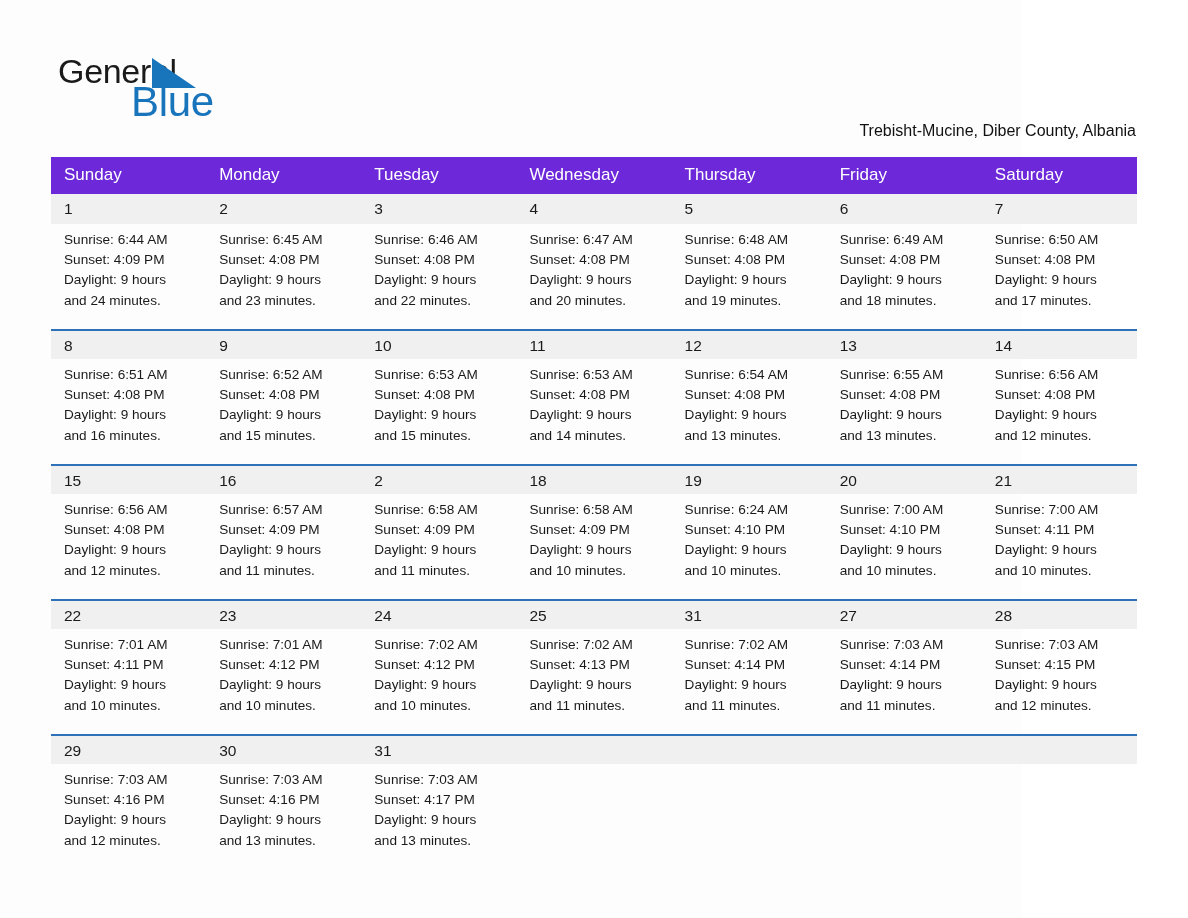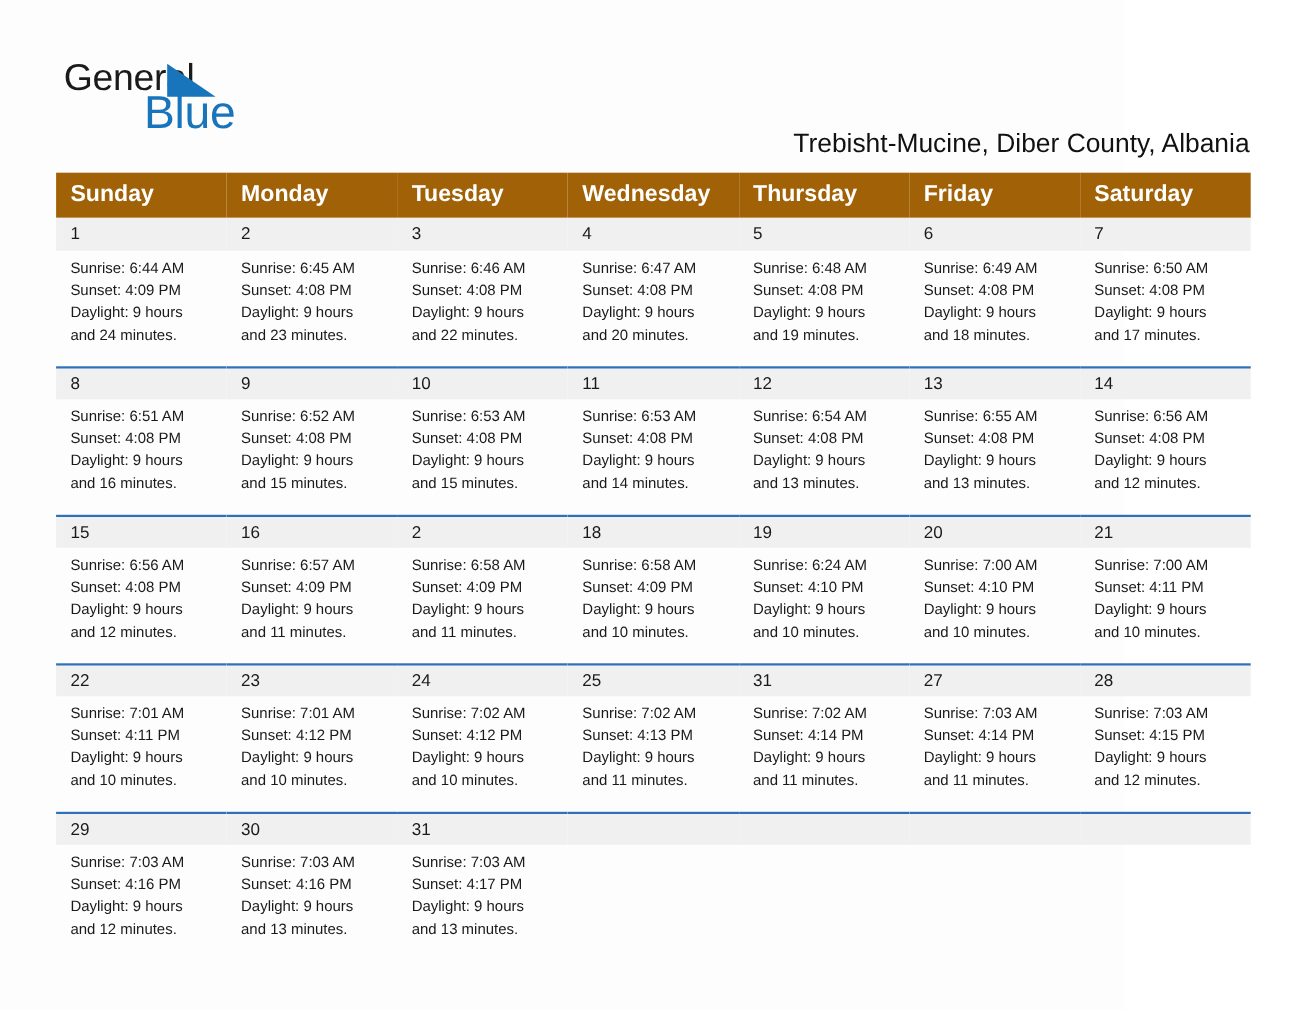--- a/index.html
+++ b/index.html
@@ -67,41 +67,41 @@
     line-height: 52px;
     font-weight: 400;
     color: #111111;
     text-align: right;
     letter-spacing: -0.2px;
   }
   .subtitle {
     position: absolute;
     right: 52px;
     top: 116px;
-    font-size: 24px;
+    font-size: 16px;
     line-height: 30px;
     font-weight: 400;
     color: #111111;
     text-align: right;
   }
 
   
   .cal {
     position: absolute;
     left: 51px;
     top: 157px;
     width: 1086px;
     border-collapse: collapse;
     table-layout: fixed;
   }
   .cal th {
-    background: #a16207;
+    background: #6d28d9;
     color: #ffffff;
-    font-size: 21px;
-    font-weight: 700;
+    font-size: 17px;
+    font-weight: 400;
     text-align: left;
     padding: 8px 0 9px 13px;
     height: 32px;
     border: none;
   }
   .cal td {
     vertical-align: top;
     padding: 0;
     border: none;
     width: 155.14px;

